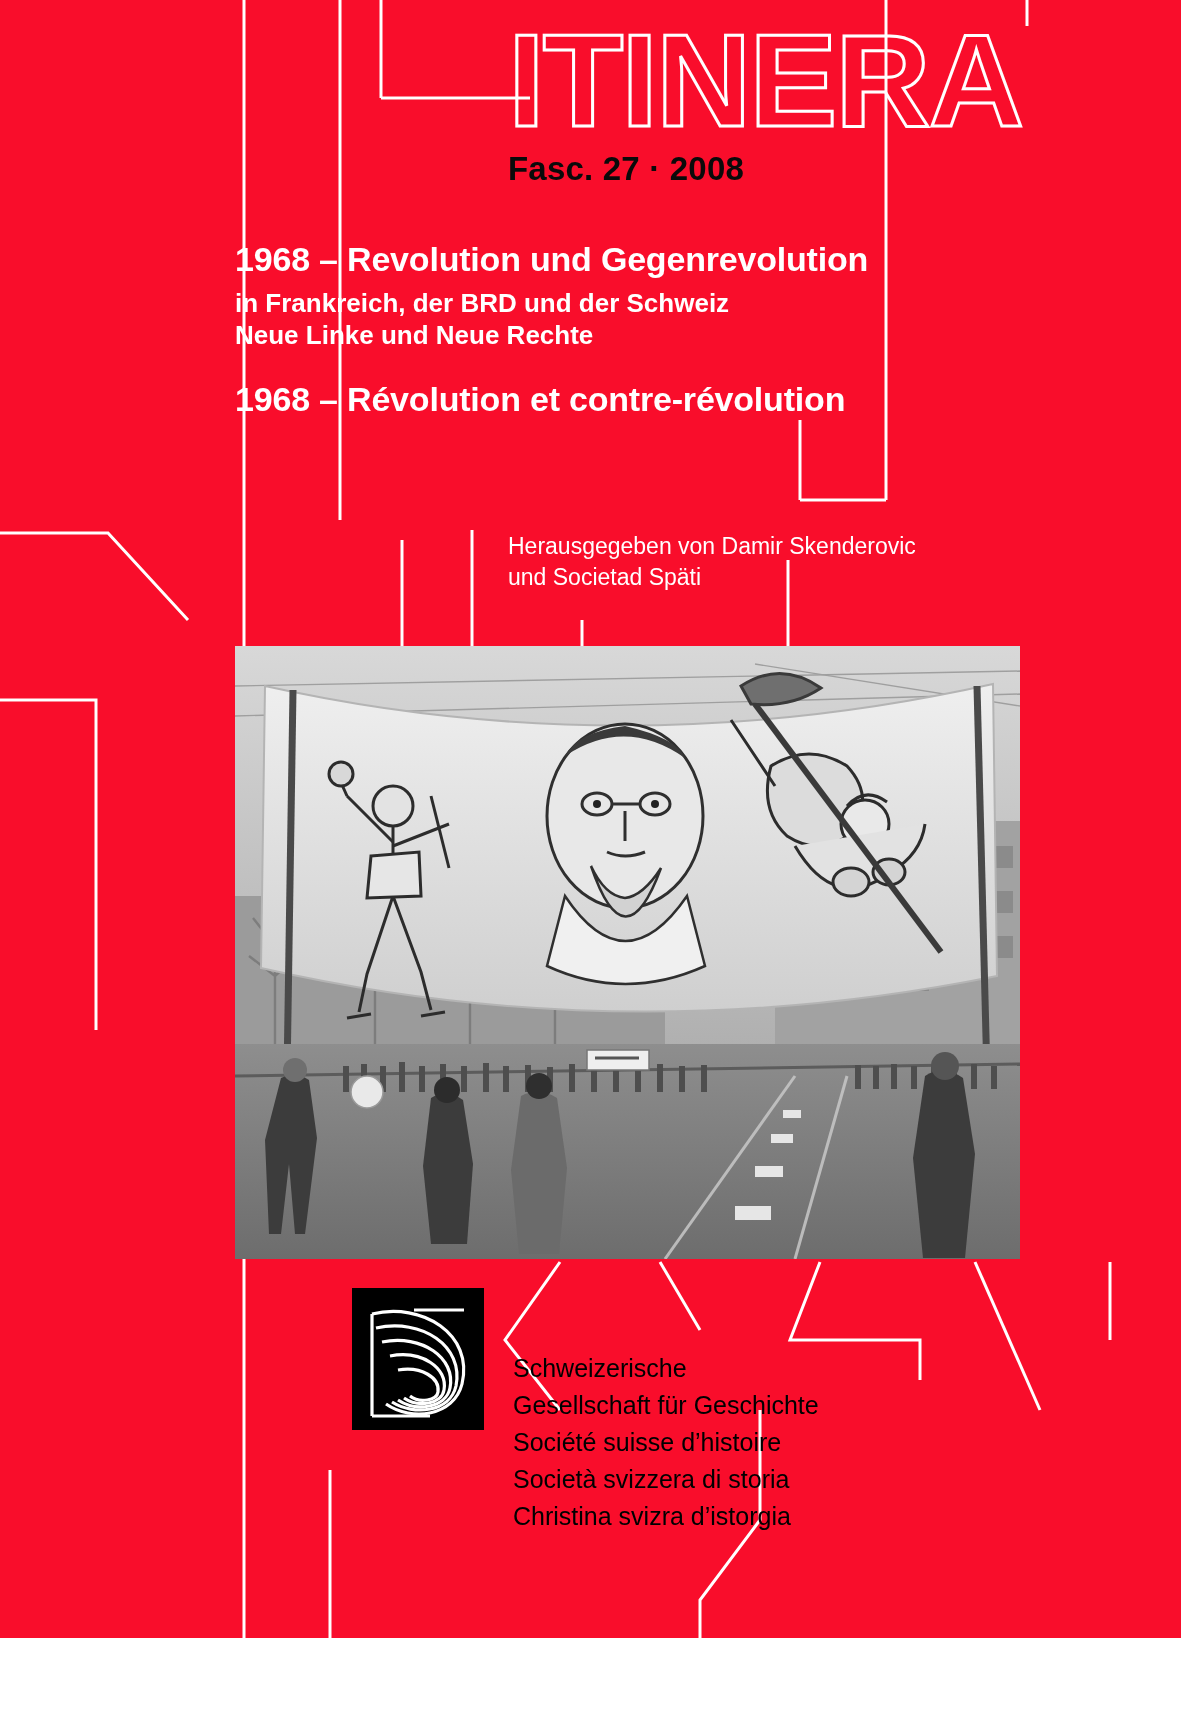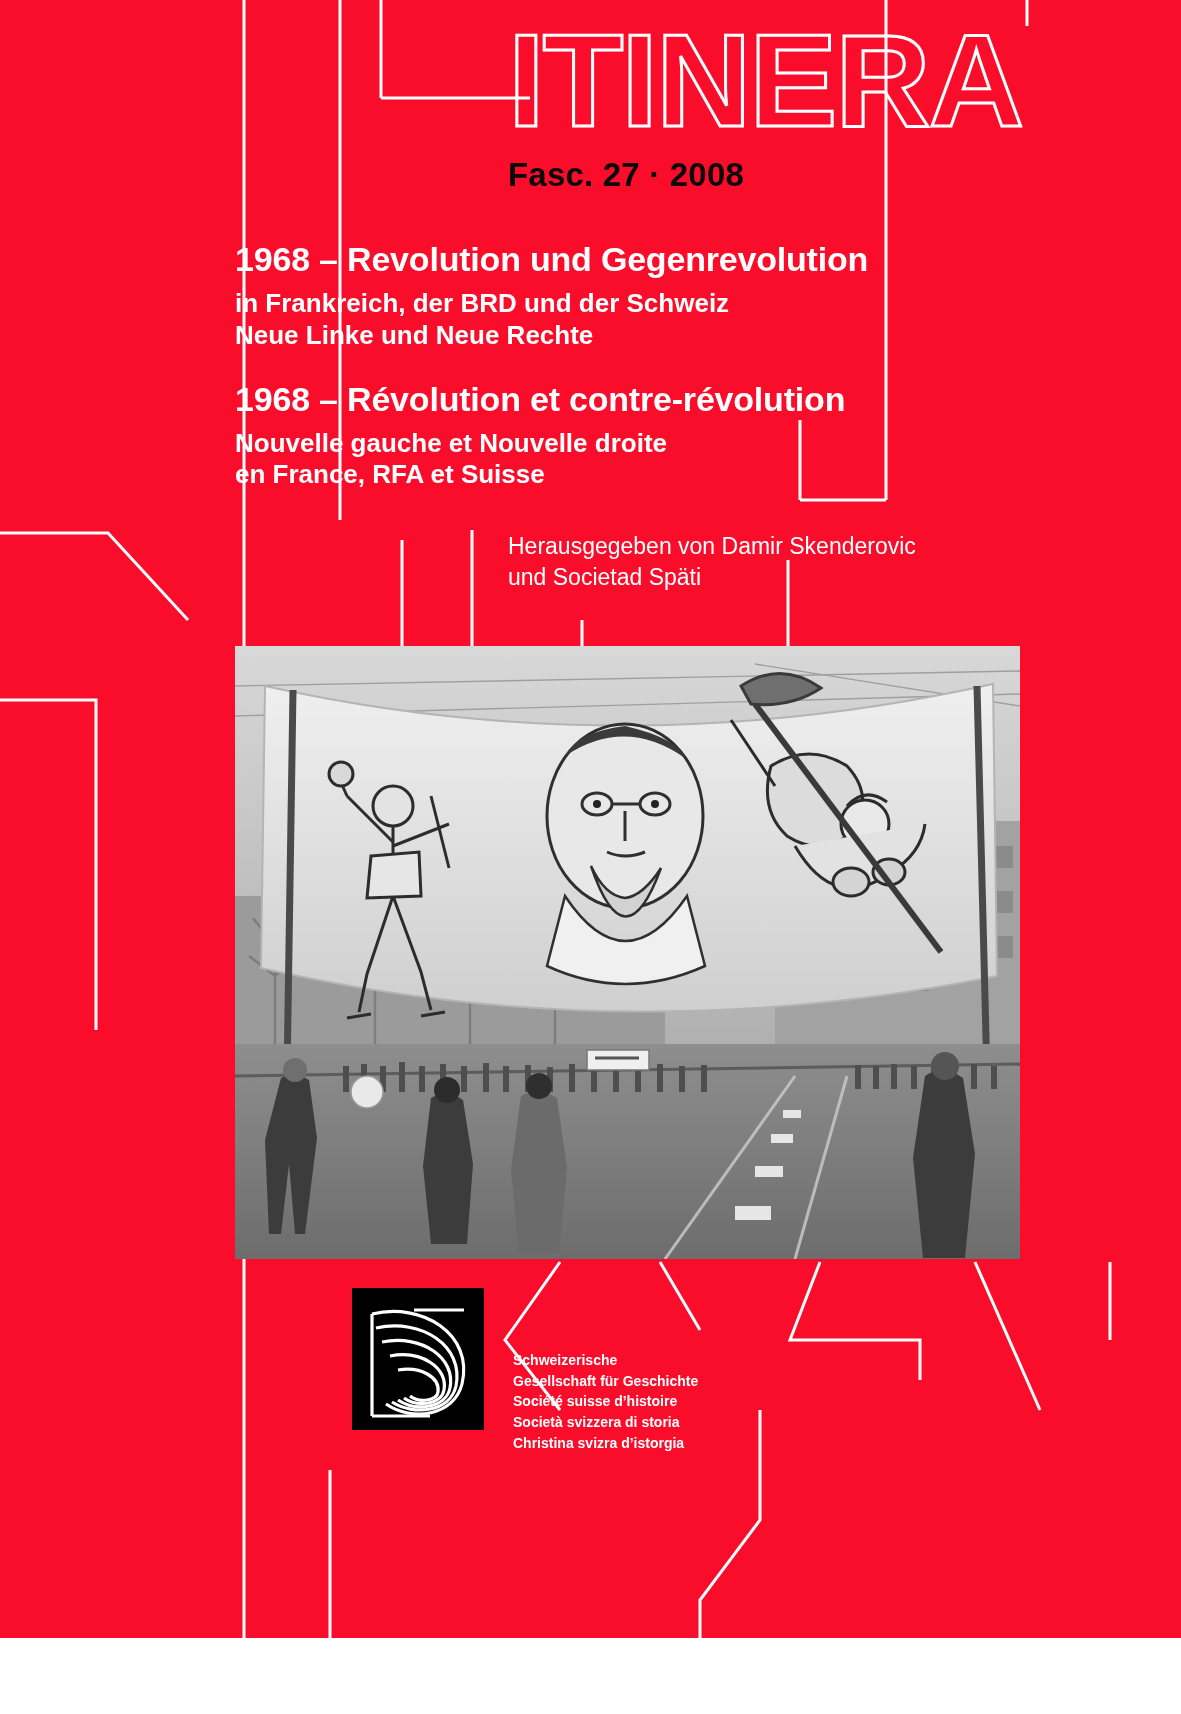--- a/index.html
+++ b/index.html
@@ -33,21 +33,21 @@
     left: 508px;
     top: 22px;
     width: 660px;
     height: 125px;
   }
   .masthead svg { display: block; }
 
   .fasc {
     position: absolute;
     left: 508px;
-    top: 156px;
+    top: 150px;
     font-size: 33px;
     font-weight: bold;
     color: #0a0a0a;
     letter-spacing: 0.2px;
   }
 
   
   .titleblock {
     position: absolute;
     left: 235px;
@@ -102,23 +102,23 @@
     width: 132px;
     height: 142px;
     background: #000000;
   }
   .logo svg { display: block; }
 
   .society {
     position: absolute;
     left: 513px;
     top: 1350px;
-    font-size: 14px;
-    font-weight: bold;
-    color: #ffffff;
+    font-size: 25px;
+    font-weight: normal;
+    color: #000000;
     line-height: 1.48;
   }
   .society div { white-space: nowrap; }
 </style>
 </head>
 <body>
 
 <div class="cover">
 
   <svg class="lines" viewBox="0 0 1181 1714" width="1181" height="1714">
@@ -158,24 +158,20 @@
 
   <div class="fasc">Fasc. 27 · 2008</div>
 
   <div class="titleblock">
     <h1 class="t-main">1968 – Revolution und Gegenrevolution</h1>
     <div class="t-sub">
       <div>in Frankreich, der BRD und der Schweiz</div>
       <div>Neue Linke und Neue Rechte</div>
     </div>
     <h1 class="t-main second">1968 – Révolution et contre-révolution</h1>
-    <div class="t-sub">
-      <div>Nouvelle gauche et Nouvelle droite</div>
-      <div>en France, RFA et Suisse</div>
-    </div>
   </div>
 
   <div class="editors">
     <div>Herausgegeben von Damir Skenderovic</div>
     <div>und Societad Späti</div>
   </div>
 
   <div class="photo">
     <svg viewBox="0 0 785 613" width="785" height="613" role="img">
       <defs>

